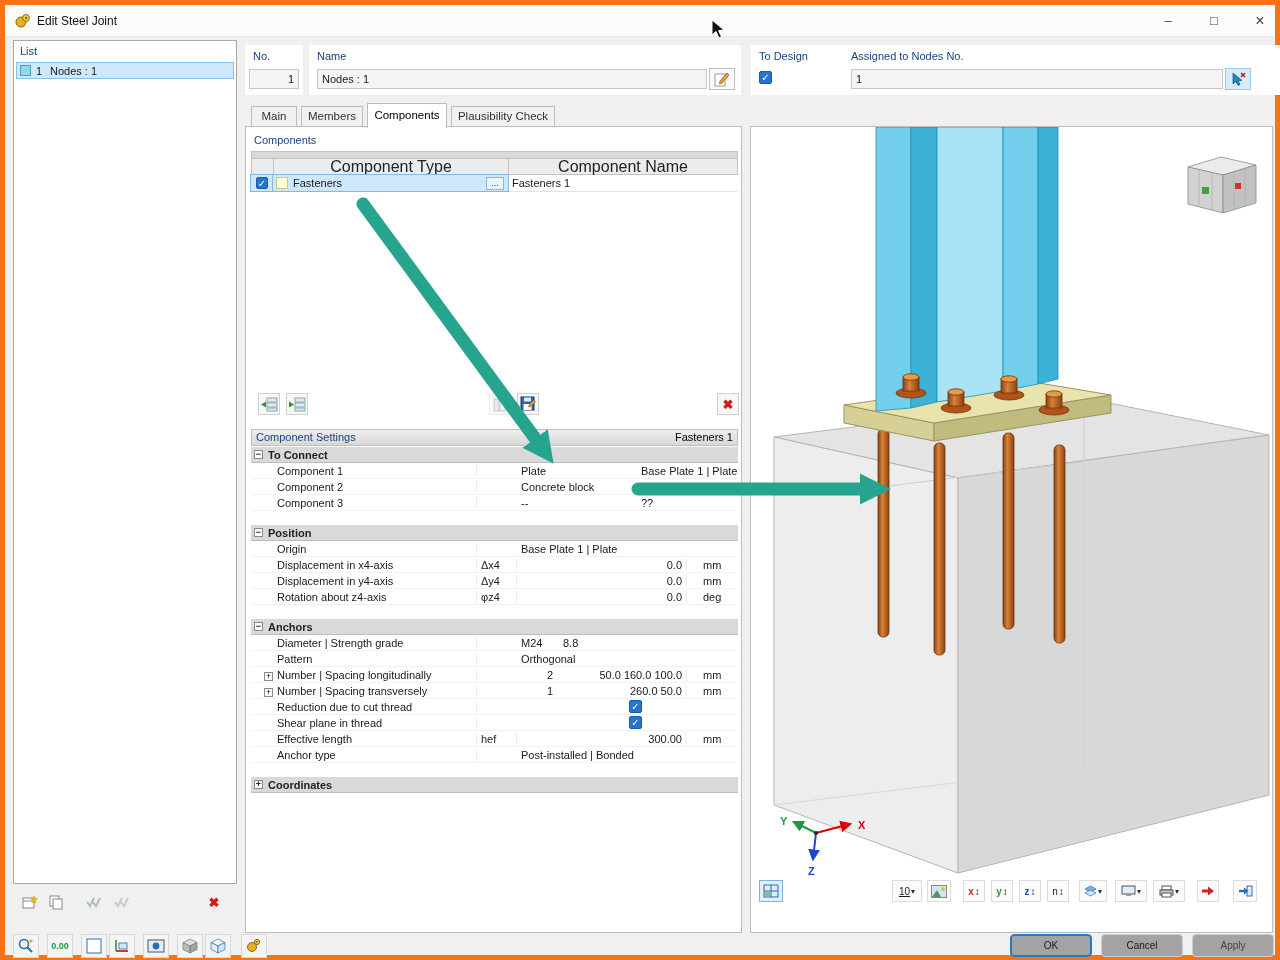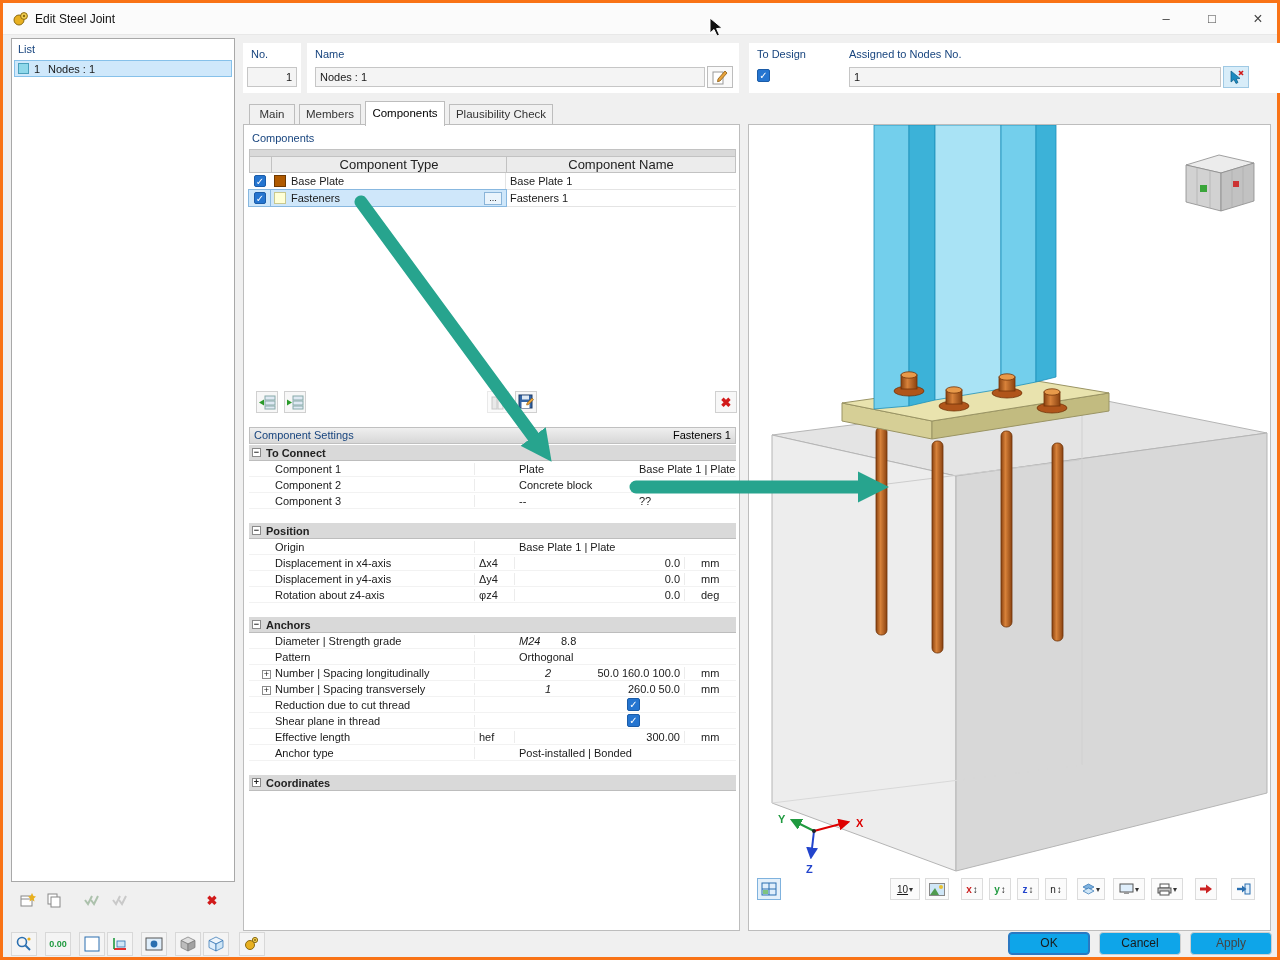--- a/index.html
+++ b/index.html
@@ -1,18 +1,18 @@
 <!DOCTYPE html>
 <html><head>
 <meta charset="utf-8">
 <style>
 * { box-sizing:border-box; margin:0; padding:0; }
 html,body { width:1280px; height:960px; }
 body { font-family:"Liberation Sans",sans-serif; font-size:12px; color:#1a1a1a; background:#d8d8d8; position:relative; overflow:hidden; }
-.window { position:absolute; left:0; top:0; width:1280px; height:960px; background:#f0f0f0; border:3px solid #f97316; }
+.window { position:absolute; left:0; top:0; width:1280px; height:960px; background:#f0f0f0; border:5px solid #f97316; }
 
 
 .titlebar { position:absolute; left:0; top:0; right:0; height:32px; background:#fbfbfb; border-bottom:1px solid #e8e8e8; }
 .titlebar .title { position:absolute; left:32px; top:9px; font-size:12px; color:#111; }
 .appicon { position:absolute; left:10px; top:8px; width:16px; height:16px; }
 .wbtn { position:absolute; top:0; width:46px; height:32px; text-align:center; line-height:32px; font-size:13px; color:#444; }
 .cursor { position:absolute; left:706px; top:14px; z-index:60; }
 
 
 .list-panel { position:absolute; left:8px; top:35px; width:224px; height:844px; background:#fff; border:1px solid #a8a8a8; }
@@ -36,21 +36,21 @@
 
 
 .tab { position:absolute; height:21px; top:101px; background:#f1f1f1; border:1px solid #bdbdbd; text-align:center; font-size:11.5px; line-height:19px; color:#333; }
 .tab.active { top:98px; height:25px; background:#fff; border-bottom:none; line-height:23px; z-index:3; color:#000; }
 
 
 .main-panel { position:absolute; left:240px; top:121px; width:497px; height:807px; background:#fff; border:1px solid #bdbdbd; }
 .comp-title { position:absolute; left:8px; top:7px; }
 .ctable { position:absolute; left:5px; top:24px; width:487px; }
 .ct-strip { height:7px; background:#d9d9d9; border:1px solid #c2c2c2; border-bottom:none; }
-.ct-head { display:flex; height:17px; background:#ececec; border:1px solid #c2c2c2; font-size:13px; color:#222; }
+.ct-head { display:flex; height:17px; background:#ececec; border:1px solid #c2c2c2; font-size:16px; color:#222; }
 .ct-head > div { border-right:1px solid #c2c2c2; text-align:center; line-height:16px; }
 .ct-row { display:flex; height:17px; border-bottom:1px solid #e4e4e4; font-size:11px; align-items:center; }
 .col-chk { width:22px; display:flex; align-items:center; justify-content:center; }
 .col-type { width:235px; display:flex; align-items:center; position:relative; padding-left:3px; }
 .col-name { width:230px; padding-left:4px; }
 .type-swatch { width:12px; height:12px; border:1px solid #7a5a20; margin-right:5px; }
 .sw-baseplate { background:#b05a00; border-color:#6e3800; }
 .sw-fasteners { background:#ffffd6; border-color:#c8c890; }
 .row-selected { background:#cfe7fa; outline:1px solid #88b8e0; }
 .browse-btn { position:absolute; right:4px; top:2px; width:18px; height:13px; border:1px solid #8ab4d8; background:#eaf4fc; font-size:9px; line-height:10px; text-align:center; }
@@ -62,40 +62,40 @@
 .set-header .l { position:absolute; left:4px; }
 .set-header .r { position:absolute; right:4px; color:#000; }
 .sgrid { position:absolute; left:5px; top:320px; width:487px; font-size:11px; }
 .srow { display:flex; height:16px; align-items:center; border-bottom:1px solid #f2f2f2; }
 .srow-sec { height:16px; background:#d9d9d9; border-bottom:1px solid #bdbdbd; display:flex; align-items:center; font-weight:bold; color:#222; }
 .exp { width:9px; height:9px; border:1px solid #8a8a8a; background:#fff; font-size:9px; line-height:7px; text-align:center; margin:0 5px 0 3px; flex:none; }
 .gap { height:14px; }
 .c-label { width:226px; padding-left:26px; border-right:1px solid #ececec; white-space:nowrap; overflow:hidden; }
 .c-label .exp { display:inline-block; margin:0 4px 0 -13px; }
 .c-sym { width:40px; padding-left:4px; border-right:1px solid #ececec; color:#222; }
-.c-v1 { width:42px; padding-left:4px;font-style:italic; }
+.c-v1 { width:42px; padding-left:4px; }
 .c-v1.num { text-align:right; padding-right:6px; padding-left:0; }
 .c-v120 { width:120px; padding-left:4px; }
 .c-wide { flex:1; padding-left:4px; }
 .c-num { flex:1; text-align:right; padding-right:4px; }
 .c-unit { width:52px; border-left:1px solid #ececec; padding-left:16px; }
 .c-cb { margin-left:112px; }
 
 
 .view-panel { position:absolute; left:745px; top:121px; width:523px; height:807px; background:#fff; border:1px solid #bdbdbd; }
 .vtoolbar { position:absolute; left:0px; top:753px; width:521px; height:24px; }
 .vbtn { position:absolute; top:0; height:22px; border:1px solid #dcdcdc; background:#fbfbfb; display:flex; align-items:center; justify-content:center; font-size:10px; gap:1px; }
 .vbtn.pressed { border-color:#7fb2de; background:#e4f0fa; }
 .caret { font-size:8px; color:#333; }
 .ax-x { color:#cc2222; font-weight:bold; } .ax-y { color:#1f9a3f; font-weight:bold; } .ax-z { color:#2244cc; font-weight:bold; }
 
 
 .bottom-toolbar { position:absolute; left:8px; top:929px; height:26px; }
 .bottom-toolbar .tbtn { border:1px solid #d8d8d8; background:#f4f4f4; width:26px; height:24px; }
-.btn { position:absolute; top:929px; width:82px; height:23px; background:#0ea5e9; border:1px solid #cfcfcf; border-radius:4px; text-align:center; line-height:21px; font-size:12px; }
+.btn { position:absolute; top:929px; width:82px; height:23px; background:#a3a3a3; border:1px solid #cfcfcf; border-radius:4px; text-align:center; line-height:21px; font-size:10px; }
 .btn.default { border:1px solid #2a78c2; box-shadow:0 0 0 1px #2a78c2 inset; }
 
 .overlay { position:absolute; left:0; top:0; width:1280px; height:960px; pointer-events:none; z-index:50; }
 </style>
 </head>
 <body>
 
 <div class="window">
 
   <div class="titlebar">
@@ -189,30 +189,20 @@
 
   <div class="main-panel">
     <div class="blue-label comp-title">Components</div>
 
     <div class="ctable">
       <div class="ct-strip"></div>
       <div class="ct-head">
         <div class="col-chk"></div>
         <div style="width:235px">Component Type</div>
         <div style="width:228px;border-right:none">Component Name</div>
-      </div>
-      <div class="ct-row">
-        <div class="col-chk">
-            <div class="cb" style="width:12px;height:12px"></div>
-          </div>
-        <div class="col-type" style="border-right:1px solid #e4e4e4;height:100%">
-          <span class="type-swatch sw-baseplate"></span>
-          <span>Base Plate</span>
-        </div>
-        <div class="col-name">Base Plate 1</div>
       </div>
       <div class="ct-row">
         <div class="col-chk row-selected" style="height:100%">
             <div class="cb" style="width:12px;height:12px"></div>
           </div>
         <div class="col-type row-selected" style="height:100%">
           <span class="type-swatch sw-fasteners"></span>
           <span>Fasteners</span>
           <span class="browse-btn">...</span>
         </div>

